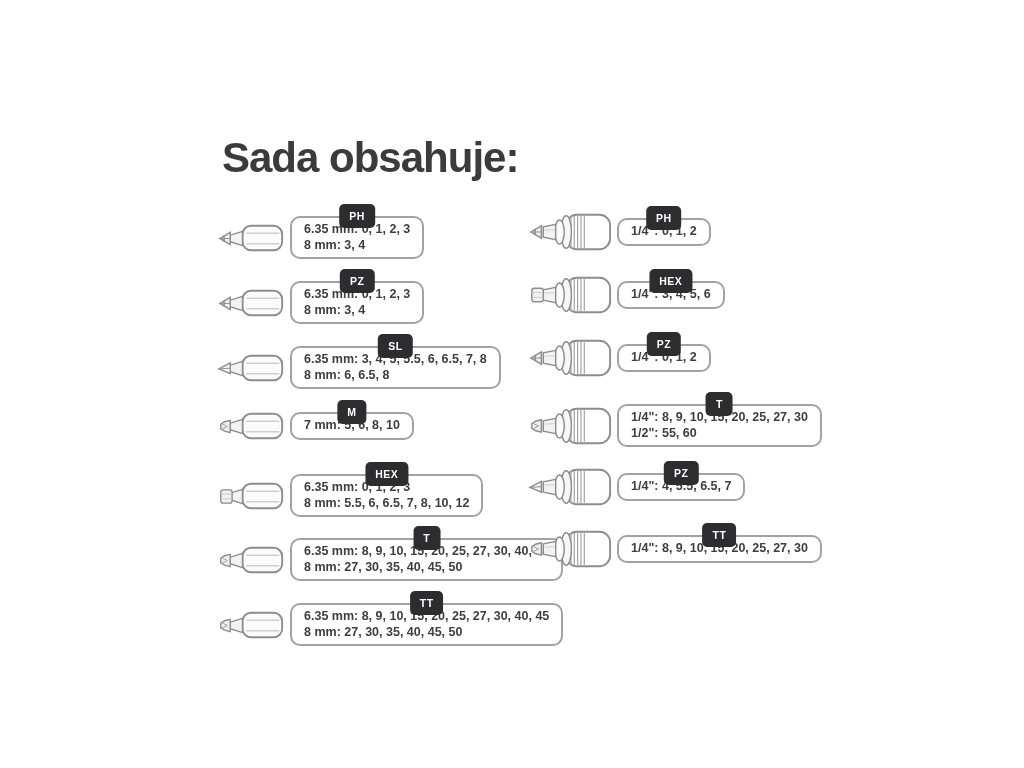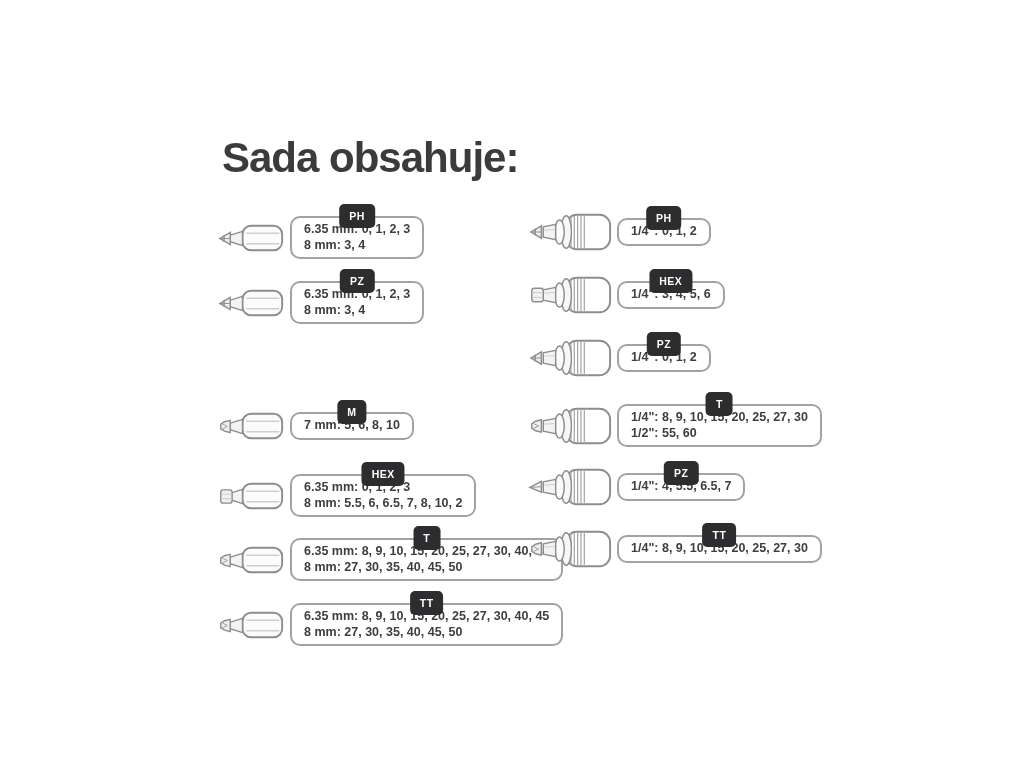--- a/index.html
+++ b/index.html
@@ -97,20 +97,33 @@
           <use href="#tip-cross"></use>
         </svg>
     </span>
     <div class="box">
       <div class="tab">PZ</div>
       <div>6.35 mm: 0, 1, 2, 3</div>
       <div>8 mm: 3, 4</div>
     </div>
   </div>
 
+  <div class="row" style="left:290px;top:346px;">
+    <span class="art">
+      <svg width="68" height="34" viewBox="0 0 72 34">
+          <use href="#bit-body"></use>
+          <use href="#tip-flat"></use>
+        </svg>
+    </span>
+    <div class="box">
+      <div class="tab">SL</div>
+      <div>6.35 mm: 3, 4, 5, 5.5, 6, 6.5, 7, 8</div>
+      <div>8 mm: 6, 6.5, 8</div>
+    </div>
+  </div>
 
   <div class="row" style="left:290px;top:412px;">
     <span class="art">
       <svg width="68" height="34" viewBox="0 0 72 34">
           <use href="#bit-body"></use>
           <use href="#tip-torx"></use>
         </svg>
     </span>
     <div class="box">
       <div class="tab">M</div>
@@ -121,21 +134,21 @@
   <div class="row" style="left:290px;top:474px;">
     <span class="art">
       <svg width="68" height="34" viewBox="0 0 72 34">
           <use href="#bit-body"></use>
           <use href="#tip-hexm"></use>
         </svg>
     </span>
     <div class="box">
       <div class="tab">HEX</div>
       <div>6.35 mm: 0, 1, 2, 3</div>
-      <div>8 mm: 5.5, 6, 6.5, 7, 8, 10, 2</div>
+      <div>8 mm: 5.5, 6, 6.5, 7, 8, 10, 12</div>
     </div>
   </div>
 
   <div class="row" style="left:290px;top:538px;">
     <span class="art">
       <svg width="68" height="34" viewBox="0 0 72 34">
           <use href="#bit-body"></use>
           <use href="#tip-torx"></use>
         </svg>
     </span>

